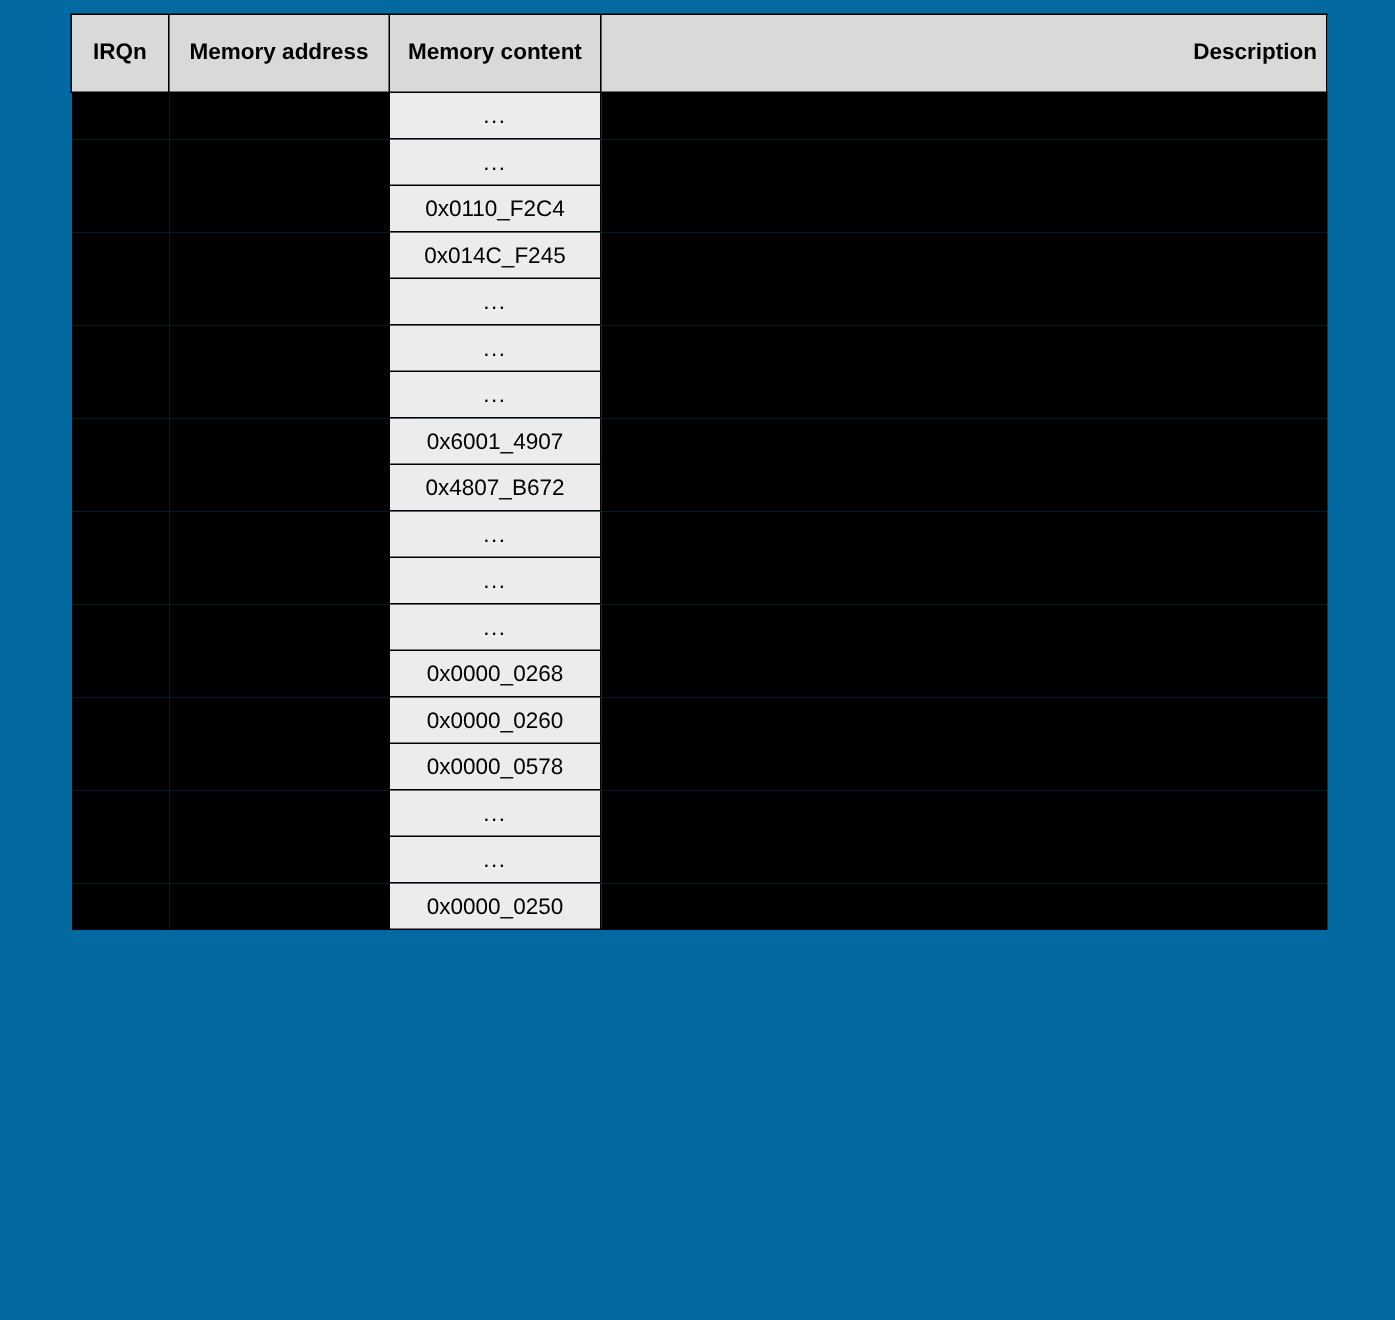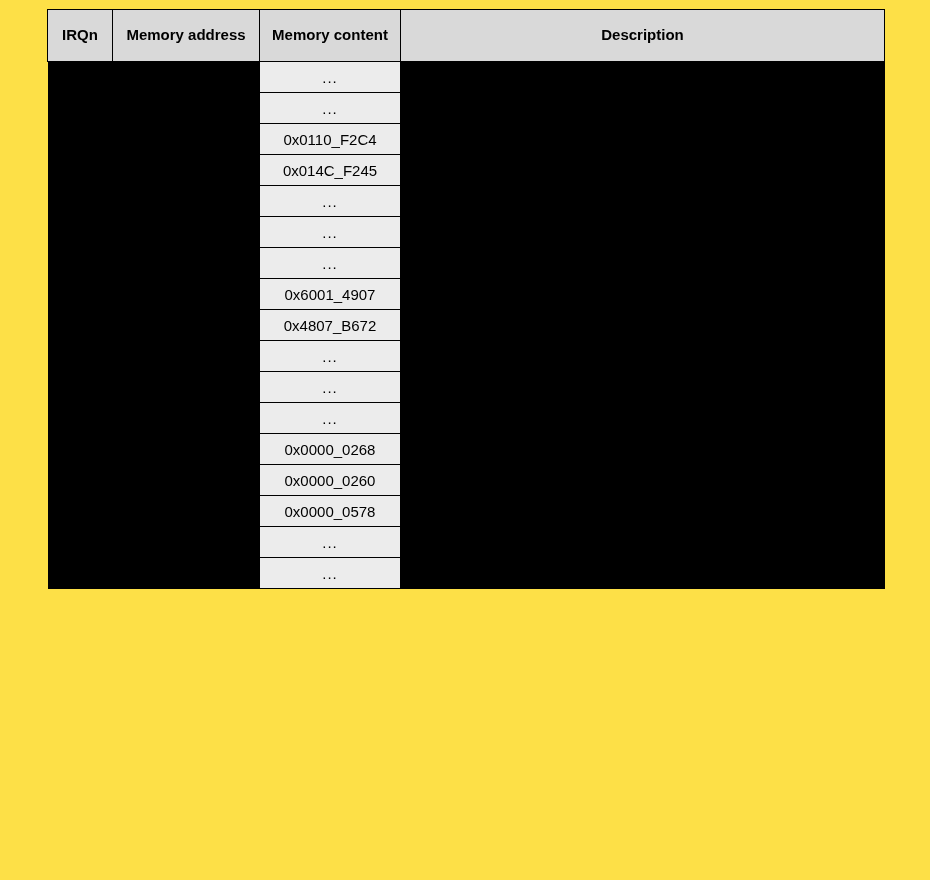--- a/index.html
+++ b/index.html
@@ -11,21 +11,21 @@
     width: 930px;
     height: 880px;
     font-family: "Liberation Sans", sans-serif;
     color: #000000;
     overflow: hidden;
   }
   #page {
     position: relative;
     width: 930px;
     height: 880px;
-    background: #fde047;
+    background: #0369a1;
   }
   table.memtable {
     position: absolute;
     left: 47px;
     top: 9px;
     border-collapse: collapse;
     table-layout: fixed;
   }
   table.memtable col.c-irqn { width: 65px; }
   table.memtable col.c-addr { width: 147px; }
@@ -37,21 +37,21 @@
     border: 1px solid #000000;
     font-size: 15px;
     font-weight: bold;
     padding: 6px 6px;
     height: 52px;
     box-sizing: border-box;
     vertical-align: middle;
     line-height: 1.25;
   }
   th.h-irqn, th.h-addr, th.h-content { text-align: center; }
-  th.h-desc { text-align: center; padding-left: 9px; }
+  th.h-desc { text-align: right; padding-left: 9px; }
 
   table.memtable td {
     font-size: 15px;
     padding: 0;
     height: 31px;
     box-sizing: border-box;
     vertical-align: middle;
   }
   td.cell-blank {
     background: #000000;
@@ -183,15 +183,21 @@
           <td class="cell-blank"></td>
           <td class="cell-content ellipsis">...</td>
           <td class="cell-blank"></td>
         </tr>
         <tr>
           <td class="cell-blank"></td>
           <td class="cell-blank"></td>
           <td class="cell-content ellipsis">...</td>
           <td class="cell-blank"></td>
         </tr>
+        <tr>
+          <td class="cell-blank"></td>
+          <td class="cell-blank"></td>
+          <td class="cell-content">0x0000_0250</td>
+          <td class="cell-blank"></td>
+        </tr>
       </tbody>
   </table>
 </div>
 
 </body></html>

